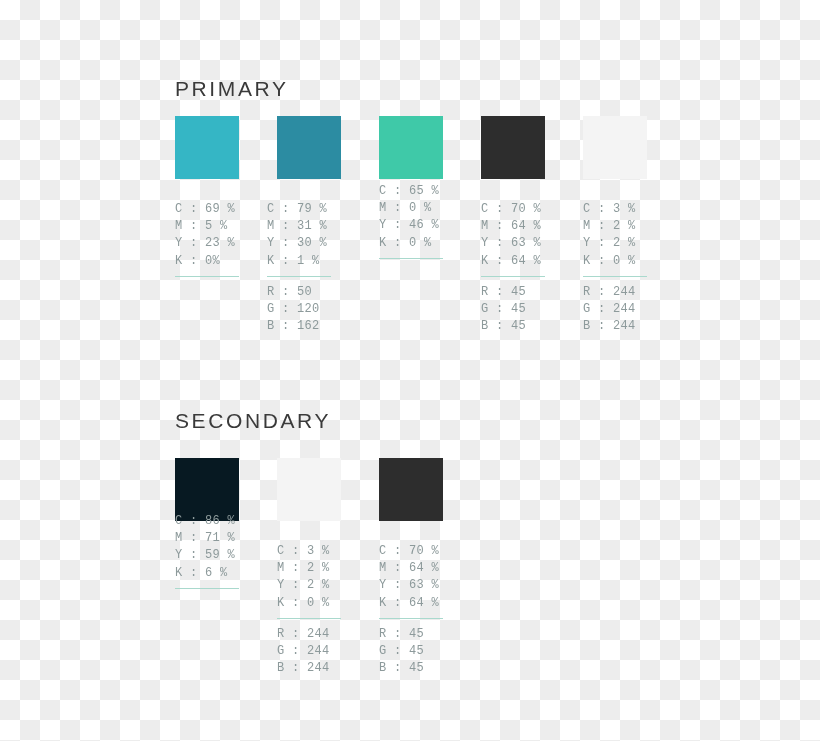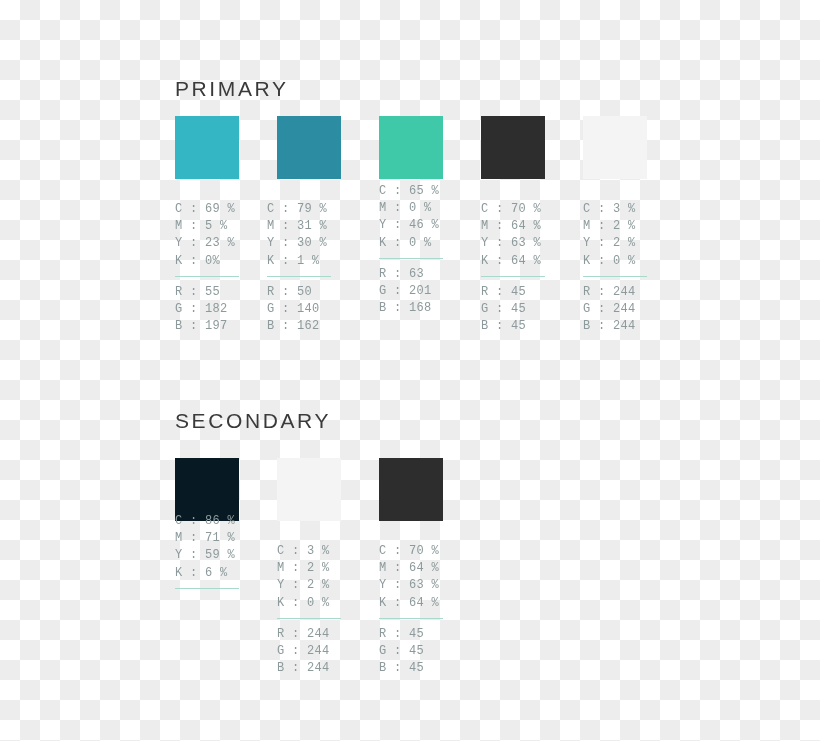--- a/index.html
+++ b/index.html
@@ -77,55 +77,45 @@
     <div class="section-title" style="left: 175px; top: 64px;">PRIMARY</div>
     <div class="swatch" style="left: 175px; top: 116px; background-color: rgb(53, 182, 197);"></div>
     <div class="info-block" style="left: 175px; top: 201px;">
       <ul class="cmyk-list">
         <li class="val-line">C : 69 %</li>
         <li class="val-line">M : 5 %</li>
         <li class="val-line">Y : 23 %</li>
         <li class="val-line">K : 0%</li>
       </ul>
       <div class="divider"></div>
-      <ul class="rgb-list">
-        <li class="val-line">R : 55</li>
-        <li class="val-line">G : 182</li>
-        <li class="val-line">B : 197</li>
-      </ul>
     </div>
     <div class="swatch" style="left: 277px; top: 116px; background-color: rgb(44, 140, 162);"></div>
     <div class="info-block" style="left: 267px; top: 201px;">
       <ul class="cmyk-list">
         <li class="val-line">C : 79 %</li>
         <li class="val-line">M : 31 %</li>
         <li class="val-line">Y : 30 %</li>
         <li class="val-line">K : 1 %</li>
       </ul>
       <div class="divider"></div>
       <ul class="rgb-list">
         <li class="val-line">R : 50</li>
-        <li class="val-line">G : 140</li>
+        <li class="val-line">G : 120</li>
         <li class="val-line">B : 162</li>
       </ul>
     </div>
     <div class="swatch" style="left: 379px; top: 116px; background-color: rgb(63, 201, 168);"></div>
     <div class="info-block" style="left: 379px; top: 183px;">
       <ul class="cmyk-list">
         <li class="val-line">C : 65 %</li>
         <li class="val-line">M : 0 %</li>
         <li class="val-line">Y : 46 %</li>
         <li class="val-line">K : 0 %</li>
       </ul>
       <div class="divider"></div>
-      <ul class="rgb-list">
-        <li class="val-line">R : 63</li>
-        <li class="val-line">G : 201</li>
-        <li class="val-line">B : 168</li>
-      </ul>
     </div>
     <div class="swatch" style="left: 481px; top: 116px; background-color: rgb(45, 45, 45);"></div>
     <div class="info-block" style="left: 481px; top: 201px;">
       <ul class="cmyk-list">
         <li class="val-line">C : 70 %</li>
         <li class="val-line">M : 64 %</li>
         <li class="val-line">Y : 63 %</li>
         <li class="val-line">K : 64 %</li>
       </ul>
       <div class="divider"></div>

